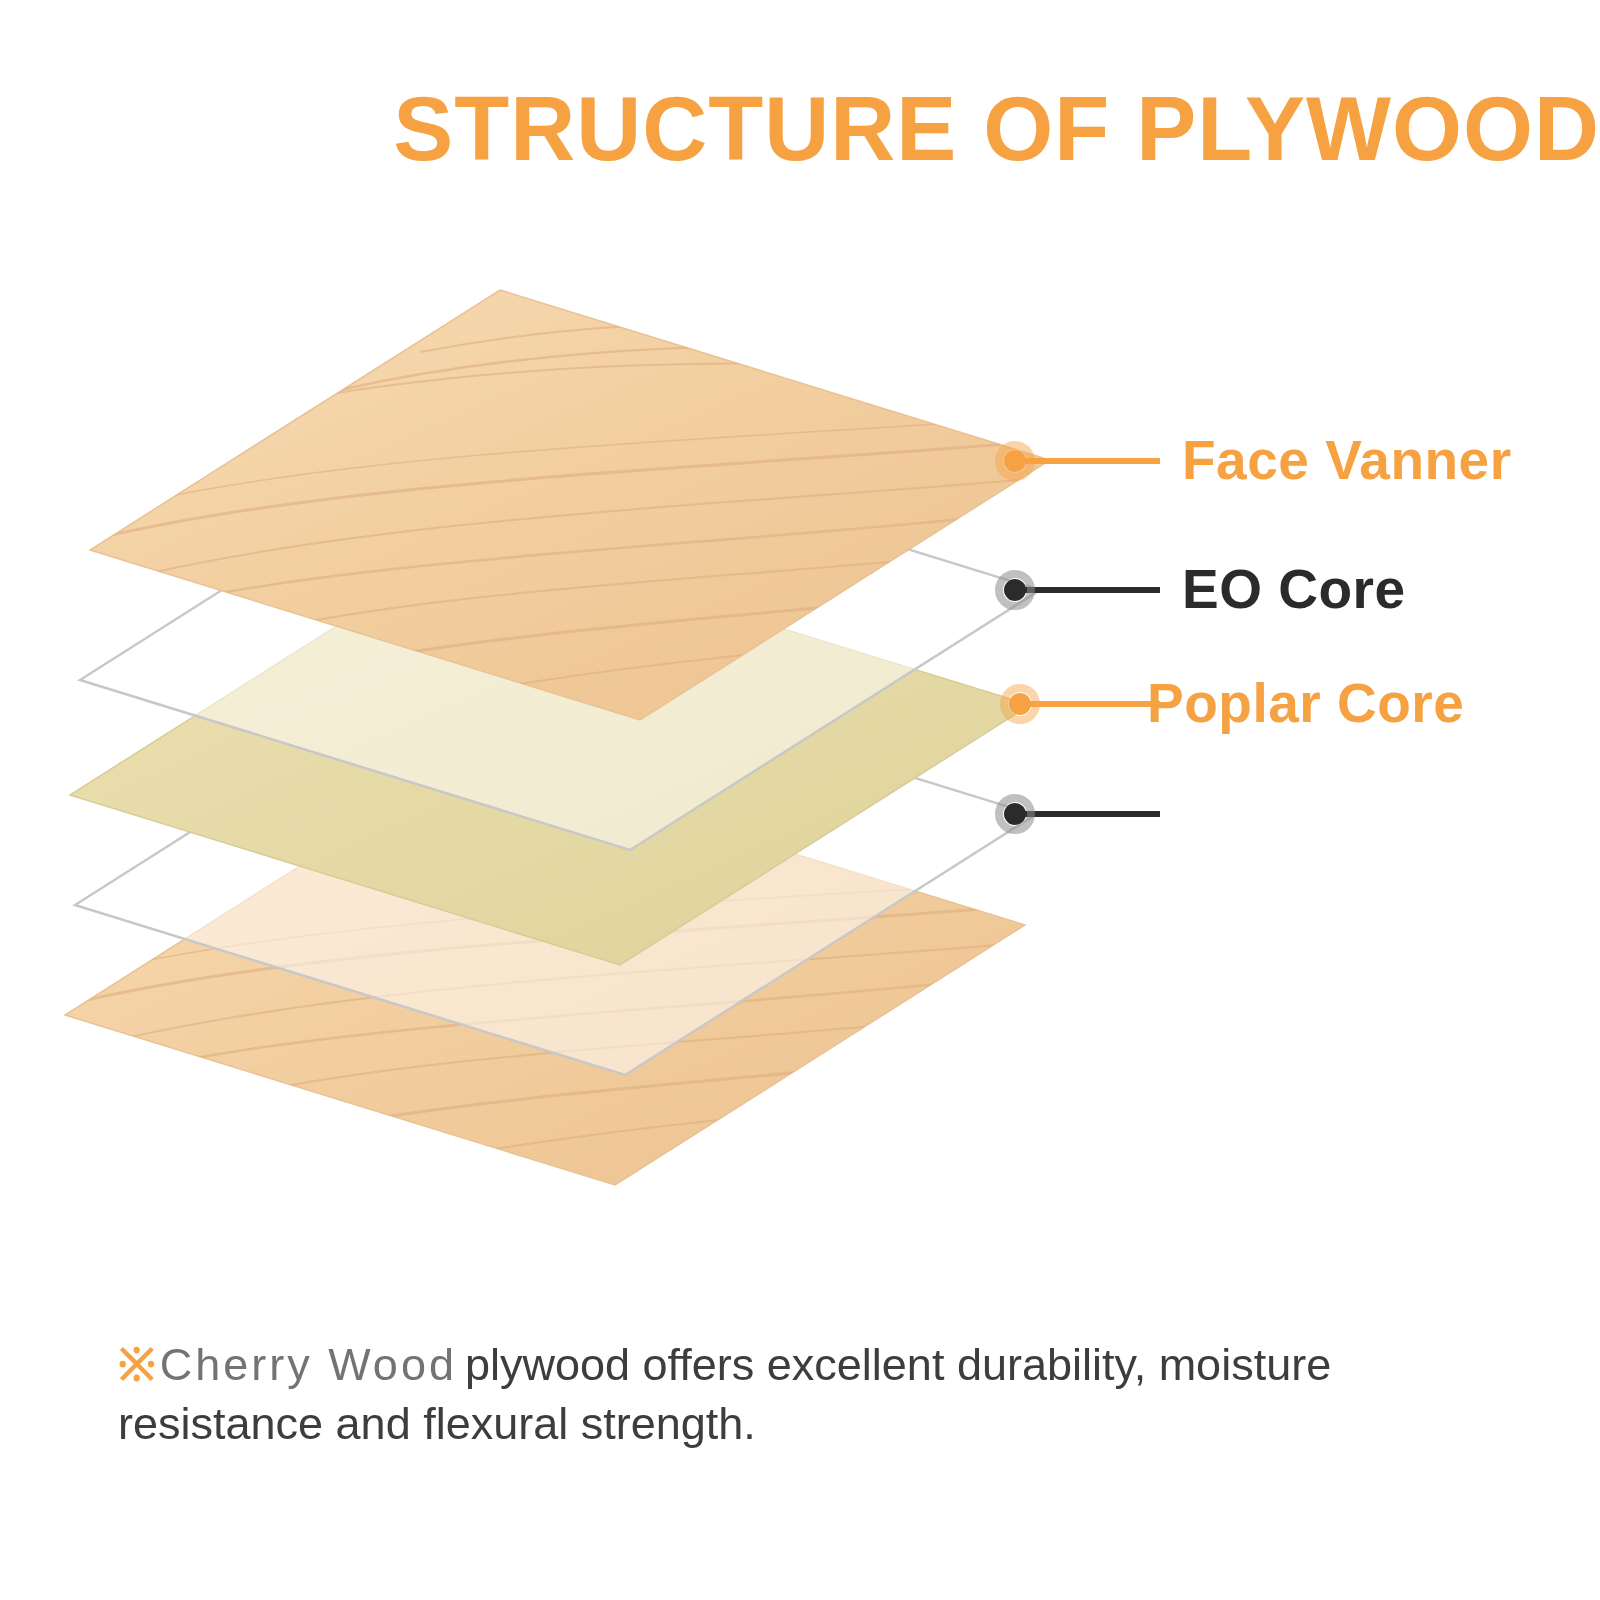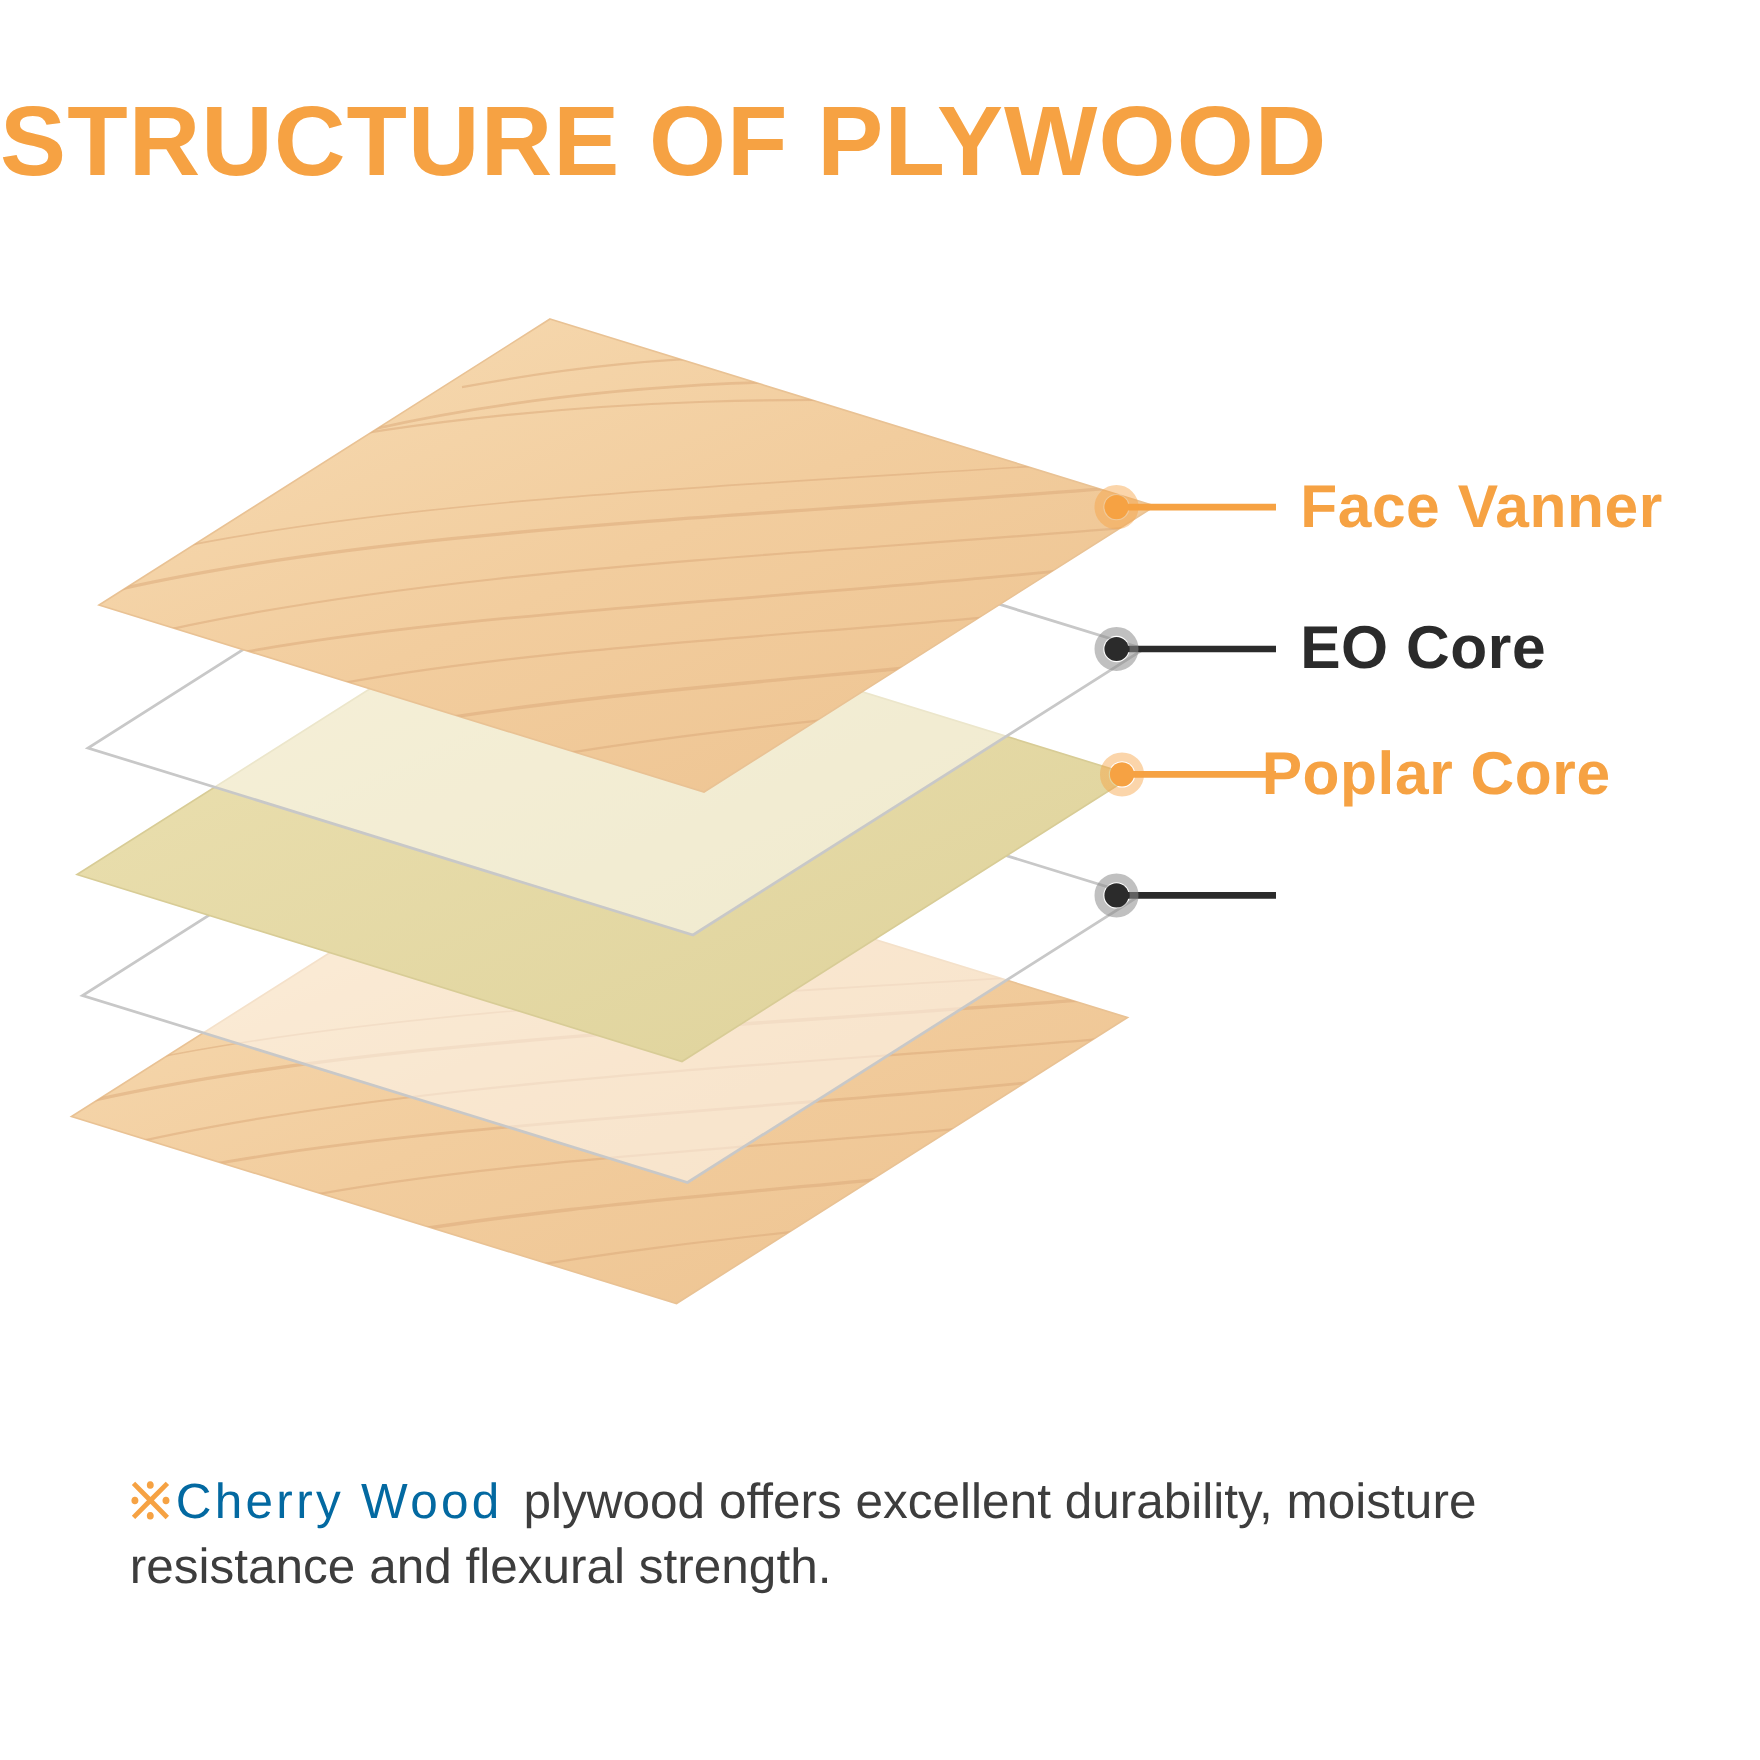--- a/index.html
+++ b/index.html
@@ -6,21 +6,21 @@
   #stage{
     position:relative;
     width:1600px;height:1600px;
     background:#ffffff;
     overflow:hidden;
     font-family:"Liberation Sans", sans-serif;
   }
   .title{
     position:absolute;
     left:0;top:78px;width:1600px;
-    text-align:left;
+    text-align:right;
     font-size:90px;
     font-weight:900;
     letter-spacing:1px;
     color:#F6A243;
   }
   #diagram-svg{position:absolute;left:0;top:0;}
   .callout-label{
     position:absolute;
     transform:translateY(-52%);
     font-size:55px;
@@ -32,21 +32,21 @@
   .callout-label.dark{color:#2B2B2B;}
   .note{
     position:absolute;
     left:118px;top:1336px;width:1400px;
     font-size:45px;
     line-height:1.3;
     color:#3D3D3D;
     font-weight:400;
   }
   .note .marker{color:#F6A243;font-weight:600;margin-right:4px;}
-  .note .highlight{color:#0369a1;letter-spacing:3px;margin-right:19px;}
+  .note .highlight{color:#737373;letter-spacing:3px;margin-right:8px;}
 </style>
 </head>
 <body>
 
 <div id="stage">
 
   <div class="title">STRUCTURE OF PLYWOOD</div>
 
   <svg id="diagram-svg" width="1600" height="1600" viewBox="0 0 1600 1600">
     <defs>

